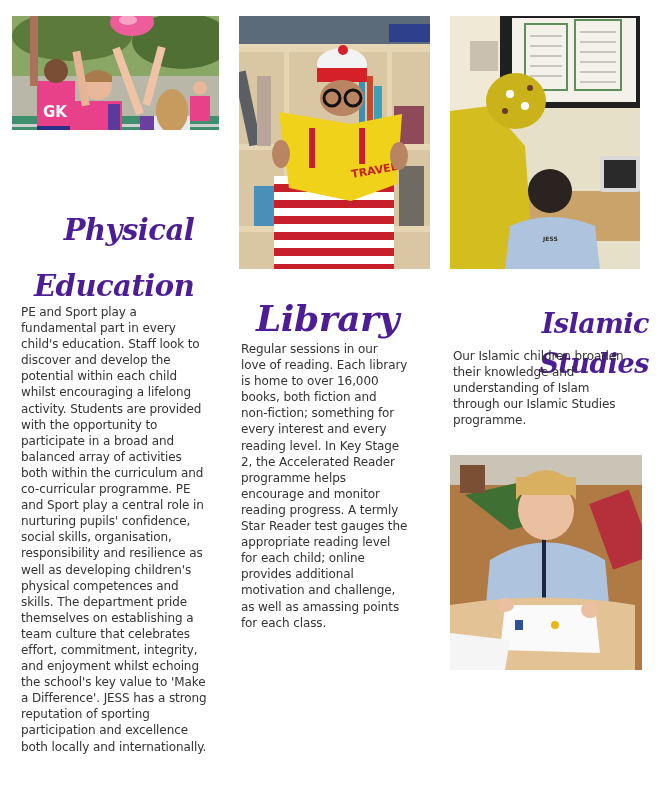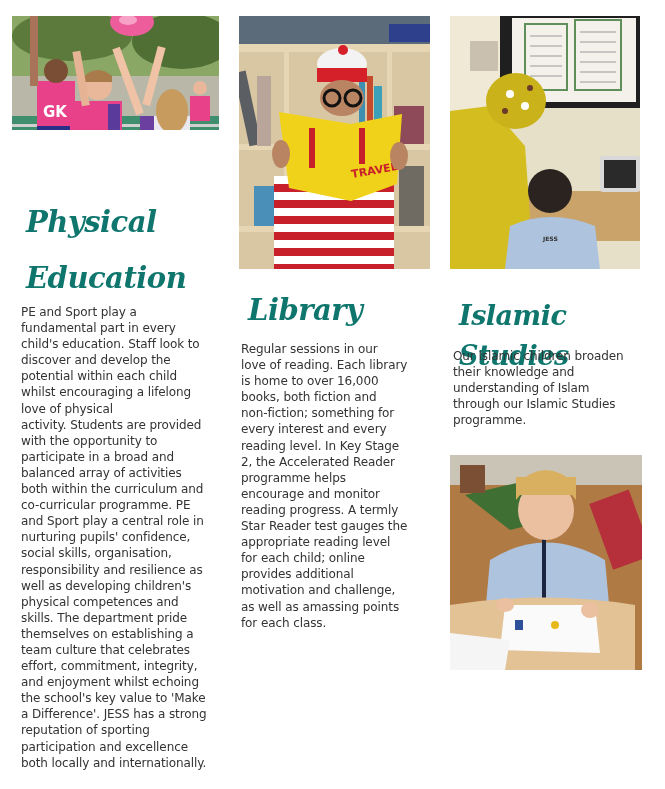--- a/index.html
+++ b/index.html
@@ -1,20 +1,20 @@
 <!DOCTYPE html>
 <html><head>
 <meta charset="utf-8">
 <style>
   html, body { margin:0; padding:0; background:#ffffff; }
   body { width:665px; height:789px; position:relative; overflow:hidden;
          font-family:"DejaVu Sans", sans-serif; color:#2b2b2b; }
   .photo { position:absolute; overflow:hidden; }
   .heading { position:absolute; font-family:"DejaVu Serif", serif; font-style:italic;
-             font-weight:bold; color:#0f766e; letter-spacing:-0.5px; margin:8px; }
+             font-weight:bold; color:#4c1d95; letter-spacing:-0.5px; margin:16px;text-align:right; }
   .body-text { position:absolute; font-size:12px; line-height:16.1px; color:#333;
                margin:0; letter-spacing:-0.1px; }
   .body-text .line { display:block; white-space:nowrap; }
   svg { display:block; }
 </style>
 </head>
 <body>
 
 <div class="photo" style="left:12px; top:16px; width:207px; height:114px;text-align:right;">
   <svg width="207" height="138" viewBox="0 0 207 138">
@@ -58,21 +58,20 @@
   <span style="display:block">Education</span>
 </div>
 
 <div class="body-text" style="left:21px; top:304px; width:215px;">
   <span class="line">PE and Sport play a</span>
   <span class="line">fundamental part in every</span>
   <span class="line">child's education. Staff look to</span>
   <span class="line">discover and develop the</span>
   <span class="line">potential within each child</span>
   <span class="line">whilst encouraging a lifelong</span>
-  <span class="line">love of physical</span>
   <span class="line">activity. Students are provided</span>
   <span class="line">with the opportunity to</span>
   <span class="line">participate in a broad and</span>
   <span class="line">balanced array of activities</span>
   <span class="line">both within the curriculum and</span>
   <span class="line">co-curricular programme. PE</span>
   <span class="line">and Sport play a central role in</span>
   <span class="line">nurturing pupils' confidence,</span>
   <span class="line">social skills, organisation,</span>
   <span class="line">responsibility and resilience as</span>
@@ -132,21 +131,21 @@
     <polygon points="112,108 163,98 158,168 112,185" fill="#f1d21a"></polygon>
     <rect x="70" y="112" width="6" height="40" fill="#c8202a"></rect>
     <rect x="120" y="112" width="6" height="36" fill="#c8202a"></rect>
     <text x="113" y="162" font-size="11" font-weight="bold" fill="#c8202a" font-family="DejaVu Sans, sans-serif" transform="rotate(-10 113 162)">TRAVEL</text>
 
     <ellipse cx="42" cy="138" rx="9" ry="14" fill="#b88462"></ellipse>
     <ellipse cx="160" cy="140" rx="9" ry="14" fill="#b88462"></ellipse>
   </svg>
 </div>
 
-<div class="heading" style="left:240px; top:282px; font-size:29px; line-height:40px;">Library</div>
+<div class="heading" style="left:240px; top:282px; font-size:36px; line-height:40px;">Library</div>
 
 <div class="body-text" style="left:241px; top:341px; width:195px;">
   <span class="line">Regular sessions in our</span>
   <span class="line">love of reading. Each library</span>
   <span class="line">is home to over 16,000</span>
   <span class="line">books, both fiction and</span>
   <span class="line">non-fiction; something for</span>
   <span class="line">every interest and every</span>
   <span class="line">reading level. In Key Stage</span>
   <span class="line">2, the Accelerated Reader</span>

